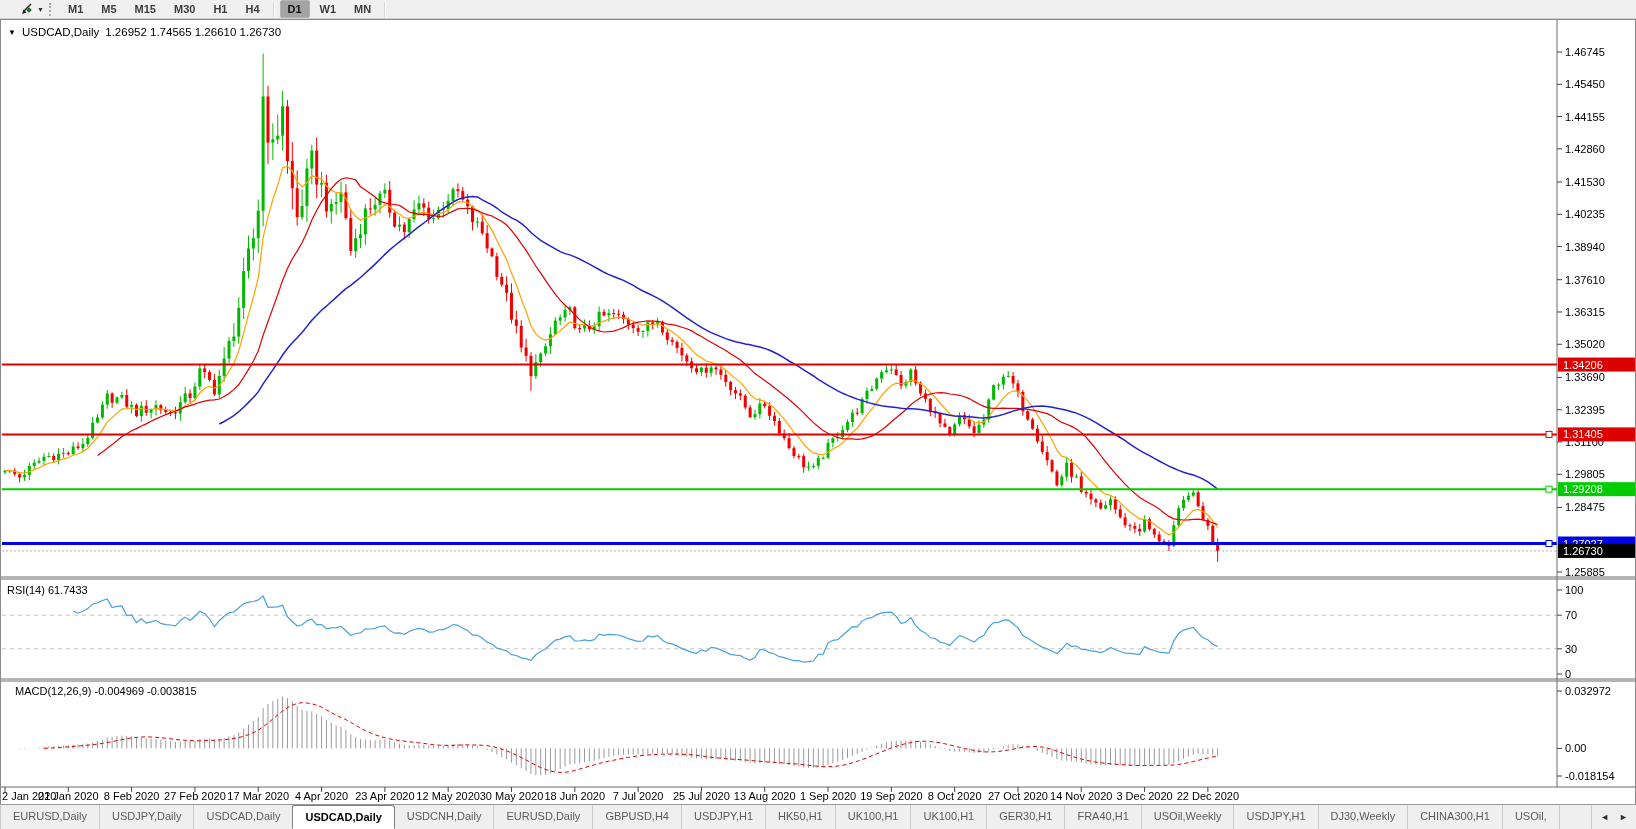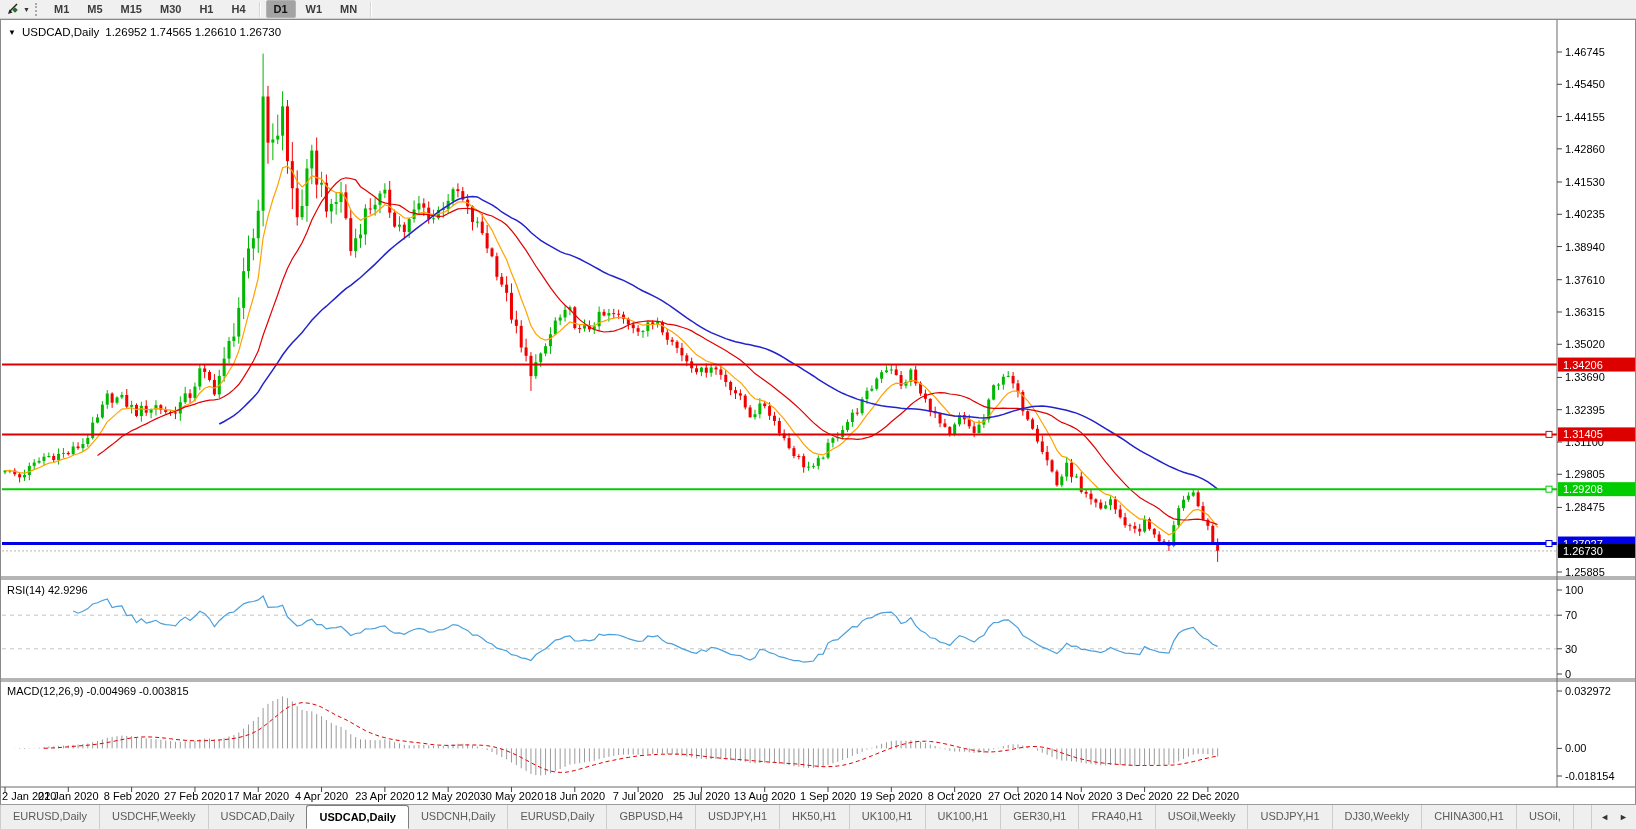--- a/index.html
+++ b/index.html
@@ -1,35 +1,35 @@
 <!DOCTYPE html>
 <html><head>
 <meta charset="utf-8">
 <style>
   html,body{margin:0;padding:0;background:#fff;width:1636px;height:829px;overflow:hidden;
     font-family:"Liberation Sans",sans-serif;-webkit-font-smoothing:none;}
   
   .toolbar{height:19px;box-sizing:border-box;background:#f0f0f0;border-bottom:1px solid #cfcfcf;
-    display:flex;align-items:center;padding-left:3px;}
+    display:flex;align-items:center;padding-left:17px;}
   .tool-btn{width:18px;height:16px;display:flex;align-items:center;justify-content:center;cursor:default;}
   .tool-btn.narrow{width:11px;font-size:7px;color:#333;}
   .grip{width:3px;height:13px;border-left:2px dotted #a9a9a9;margin:0 5px 0 3px;}
   .vsep{width:1px;height:15px;background:#d6d6d6;border-right:1px solid #fff;margin:0 4px;}
   .tf-btn{font-size:11px;font-weight:700;color:#3c3c3c;padding:0 7px;height:16px;line-height:16px;
     border:1px solid transparent;border-radius:2px;margin:0 1px;cursor:default;}
   .tf-btn.active{background:#a3a3a3;border-color:#b3b3b3;color:#111;}
   
   .chart-window{position:relative;width:1636px;height:785px;box-sizing:border-box;background:#fff;
     border-left:1px solid #8a8a8a;border-right:1px solid #8a8a8a;border-top:1px solid #8a8a8a;}
   .chart-window svg{position:absolute;left:0;top:0;display:block;}
   .overlay-label{position:absolute;font-size:11.5px;color:#000;white-space:pre;z-index:5;}
   .chart-title{top:6px;left:7px;display:flex;align-items:center;gap:6px;}
   .chart-title .caret{font-size:8px;line-height:11px;color:#000;}
   .rsi-label{top:564px;left:6px;font-size:11px;}
-  .macd-label{top:665px;left:6px;font-size:11px;}
+  .macd-label{top:665px;left:14px;font-size:11px;}
   
   .tabbar{position:relative;height:25px;box-sizing:border-box;background:#efefef;border-top:1px solid #9a9a9a;
     display:flex;align-items:stretch;overflow:hidden;padding-right:46px;}
   .tab{font-size:11px;color:#5a5a5a;padding:0 12px;line-height:23px;white-space:nowrap;
     border-right:1px solid #cdcdcd;cursor:default;}
   .tab:first-child{border-left:1px solid #cdcdcd;}
   .tab.active{background:#fff;color:#000;font-weight:700;border:1px solid #7f7f7f;border-bottom:1px solid #fff;
     border-radius:3px 3px 0 0;margin-left:-1px;position:relative;z-index:2;}
   .tab-scroll{position:absolute;right:0;top:0;height:100%;display:flex;align-items:center;gap:10px;
     padding:0 8px;background:#efefef;font-size:9px;color:#333;border-left:1px solid #cdcdcd;}
@@ -973,27 +973,27 @@
       <g>
         <rect x="1557" y="523.9339199999996" width="77" height="14" fill="#000000"></rect>
         <text x="1562" y="534.9339199999996" font-size="11" fill="#fff" font-family="Liberation Sans, sans-serif">1.26730</text>
       </g>
     </svg>
   <div class="overlay-label chart-title">
     <span class="caret">▼</span>
     <span>USDCAD,Daily</span>
     <span>1.26952 1.74565 1.26610 1.26730</span>
   </div>
-  <div class="overlay-label rsi-label">RSI(14) 42.9296</div>
+  <div class="overlay-label rsi-label">RSI(14) 61.7433</div>
   <div class="overlay-label macd-label">MACD(12,26,9) -0.004969 -0.003815</div>
 </div>
 
 <div class="tabbar" id="tabbar">
   <div class="tab">EURUSD,Daily</div>
-    <div class="tab">USDCHF,Weekly</div>
+    <div class="tab">USDJPY,Daily</div>
     <div class="tab">USDCAD,Daily</div>
     <div class="tab active">USDCAD,Daily</div>
     <div class="tab">USDCNH,Daily</div>
     <div class="tab">EURUSD,Daily</div>
     <div class="tab">GBPUSD,H4</div>
     <div class="tab">USDJPY,H1</div>
     <div class="tab">HK50,H1</div>
     <div class="tab">UK100,H1</div>
     <div class="tab">UK100,H1</div>
     <div class="tab">GER30,H1</div>

